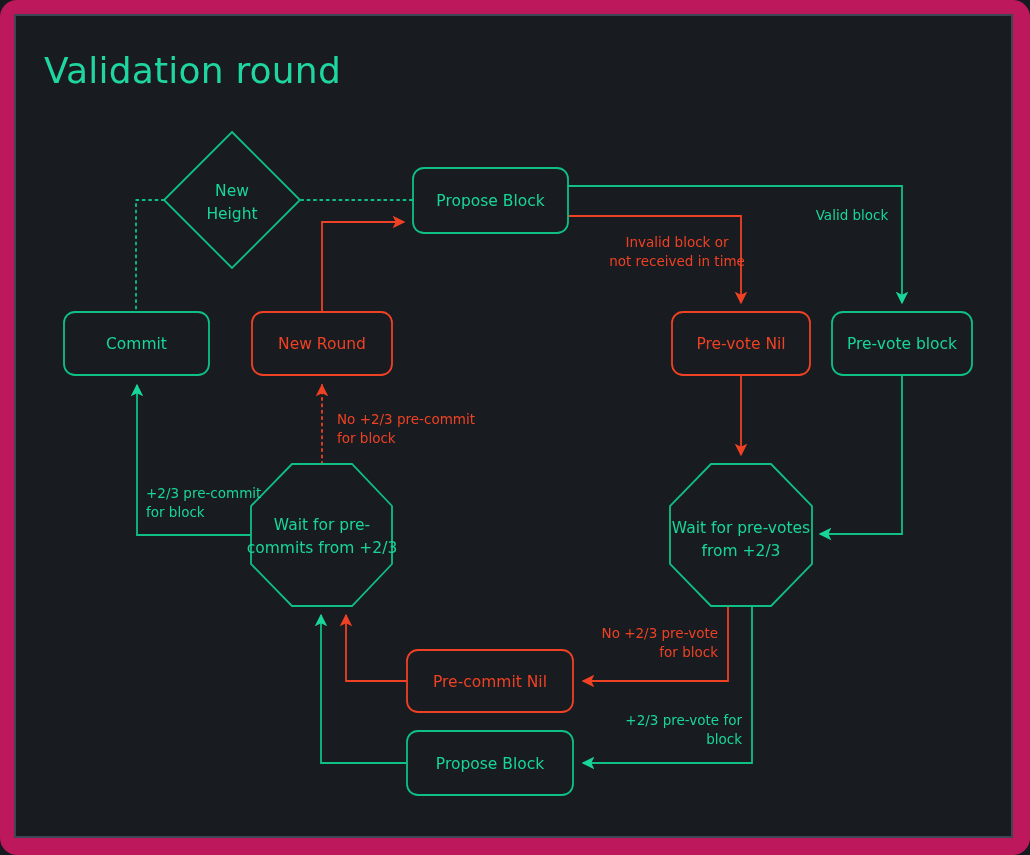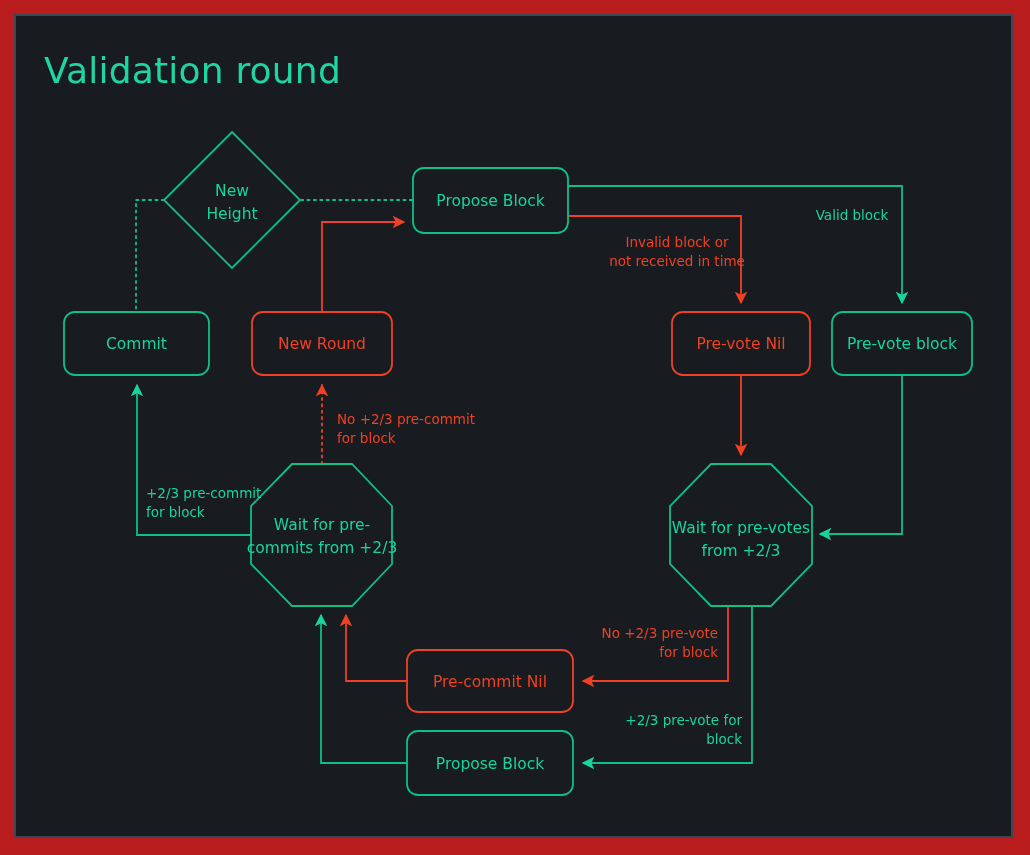--- a/index.html
+++ b/index.html
@@ -10,21 +10,22 @@
   body {
     width: 1030px;
     height: 855px;
     font-family: "DejaVu Sans", sans-serif;
     overflow: hidden;
   }
   #canvas {
     position: relative;
     width: 1030px;
     height: 855px;
-    background: #b91c1c;
+    background: #be185d;
+    border-radius: 17px;
   }
   #frame {
     position: absolute;
     left: 14px;
     top: 14px;
     width: 999px;
     height: 824px;
     border: 2px solid #3e4656;
     background: #181b20;
     box-sizing: border-box;

